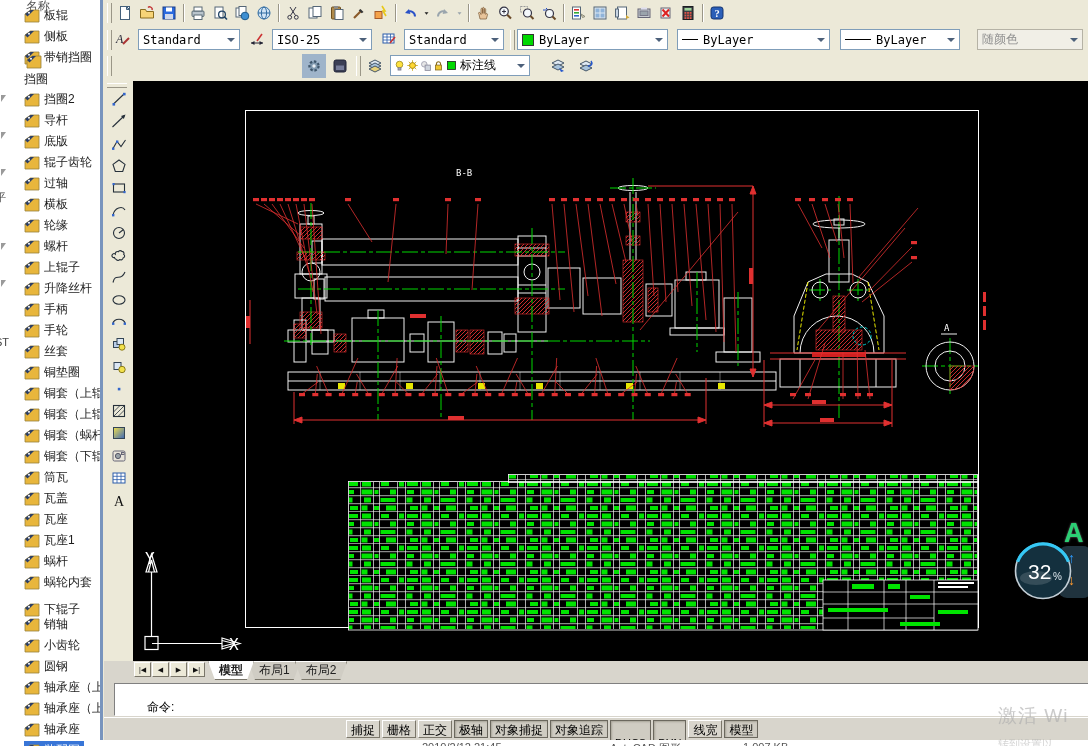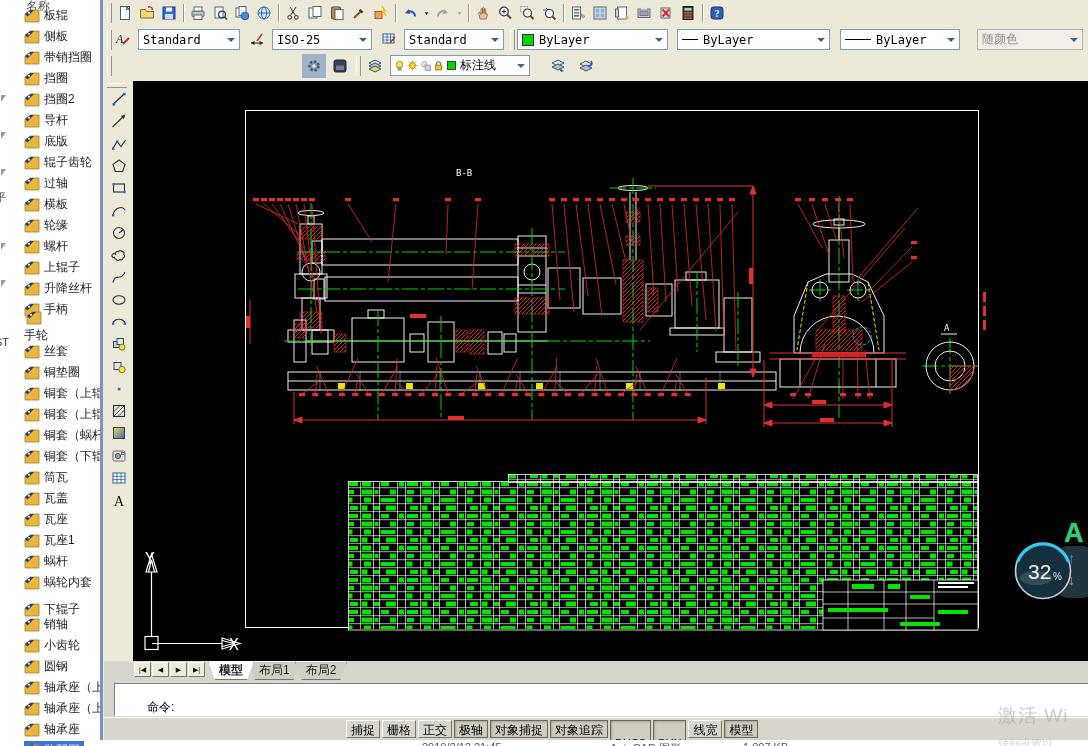--- a/index.html
+++ b/index.html
@@ -85,21 +85,21 @@
           <span>侧板</span>
         </div>
         <div class="exp-item" style="top: 48px;">
           <span class="dwg"><svg viewBox="0 0 16 14" width="16" height="14">
               <path d="M1 13V5l5.5-4H15v12z" fill="#e8b63c" stroke="#97803a" stroke-width=".8"></path>
               <path d="M1 5L6.5 1H10L3.5 7.5z" fill="#2c3f66"></path>
               <circle cx="5" cy="3.8" r="1" fill="#fff"></circle>
             </svg></span>
           <span>带销挡圈</span>
         </div>
-        <div class="exp-item" style="top: 69px;">
+        <div class="exp-item" style="top: 55px; flex-direction: column;">
           <span class="dwg"><svg viewBox="0 0 16 14" width="16" height="14">
               <path d="M1 13V5l5.5-4H15v12z" fill="#e8b63c" stroke="#97803a" stroke-width=".8"></path>
               <path d="M1 5L6.5 1H10L3.5 7.5z" fill="#2c3f66"></path>
               <circle cx="5" cy="3.8" r="1" fill="#fff"></circle>
             </svg></span>
           <span>挡圈</span>
         </div>
         <div class="exp-item" style="top: 90px;">
           <span class="dwg"><svg viewBox="0 0 16 14" width="16" height="14">
               <path d="M1 13V5l5.5-4H15v12z" fill="#e8b63c" stroke="#97803a" stroke-width=".8"></path>
@@ -181,21 +181,21 @@
           <span>升降丝杆</span>
         </div>
         <div class="exp-item" style="top: 300px;">
           <span class="dwg"><svg viewBox="0 0 16 14" width="16" height="14">
               <path d="M1 13V5l5.5-4H15v12z" fill="#e8b63c" stroke="#97803a" stroke-width=".8"></path>
               <path d="M1 5L6.5 1H10L3.5 7.5z" fill="#2c3f66"></path>
               <circle cx="5" cy="3.8" r="1" fill="#fff"></circle>
             </svg></span>
           <span>手柄</span>
         </div>
-        <div class="exp-item" style="top: 311px; flex-direction: column;">
+        <div class="exp-item" style="top: 321px;">
           <span class="dwg"><svg viewBox="0 0 16 14" width="16" height="14">
               <path d="M1 13V5l5.5-4H15v12z" fill="#e8b63c" stroke="#97803a" stroke-width=".8"></path>
               <path d="M1 5L6.5 1H10L3.5 7.5z" fill="#2c3f66"></path>
               <circle cx="5" cy="3.8" r="1" fill="#fff"></circle>
             </svg></span>
           <span>手轮</span>
         </div>
         <div class="exp-item" style="top: 342px;">
           <span class="dwg"><svg viewBox="0 0 16 14" width="16" height="14">
               <path d="M1 13V5l5.5-4H15v12z" fill="#e8b63c" stroke="#97803a" stroke-width=".8"></path>

